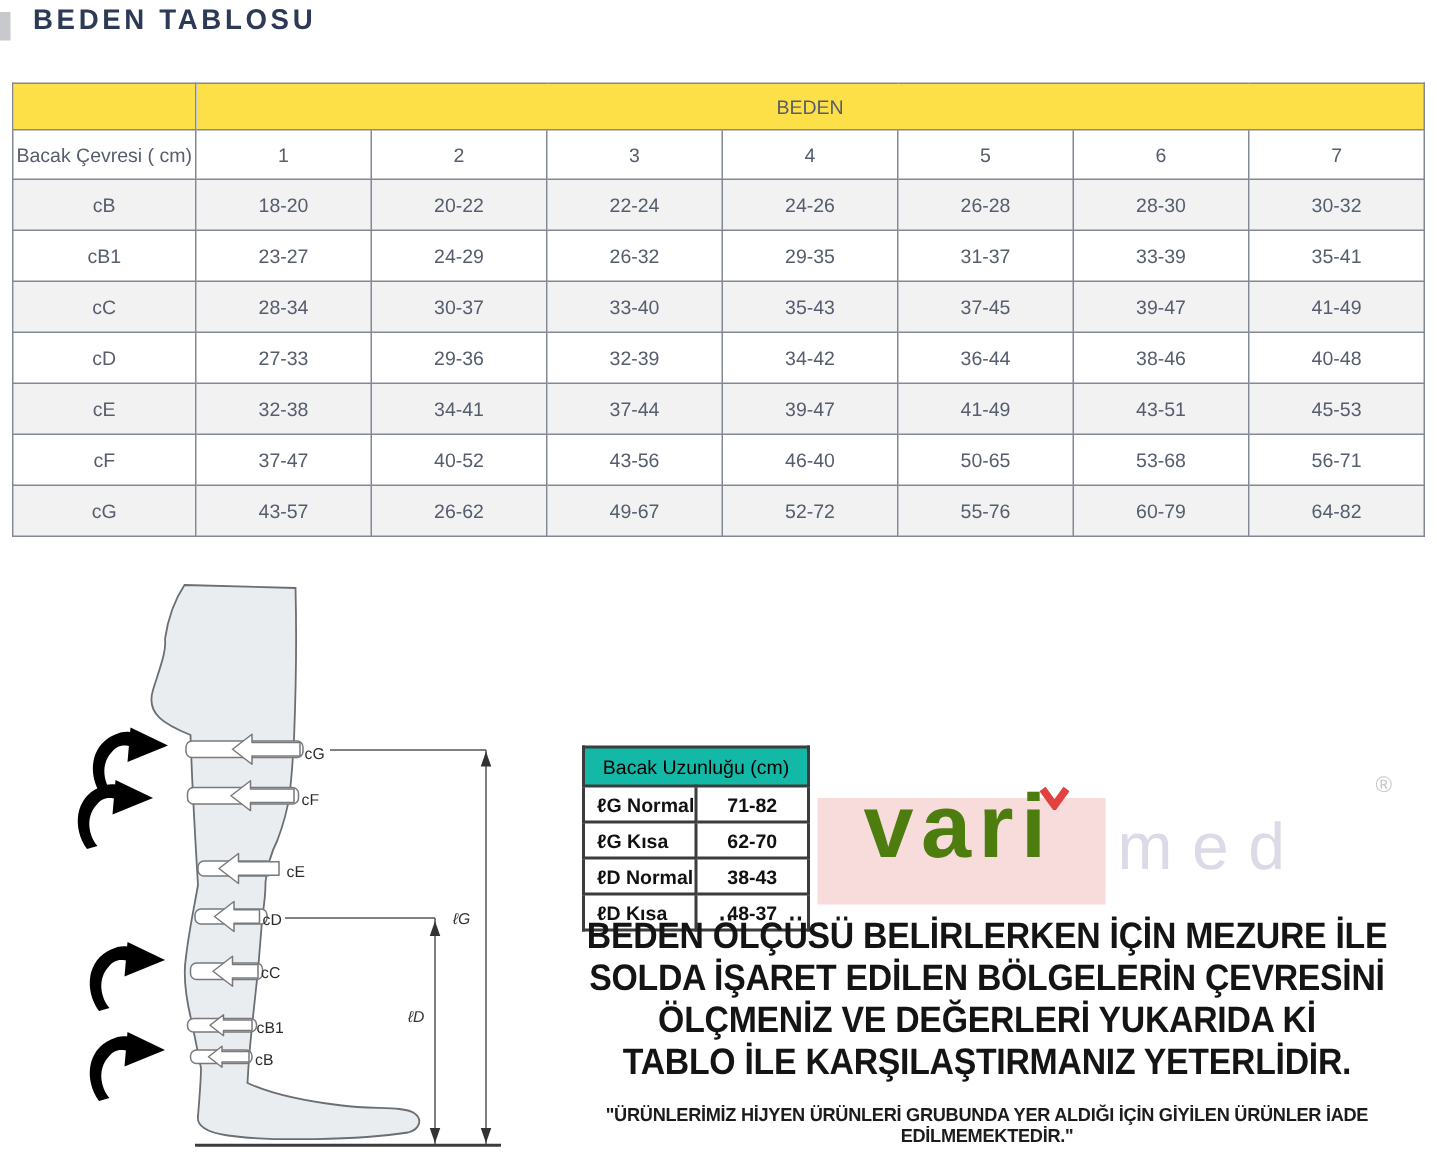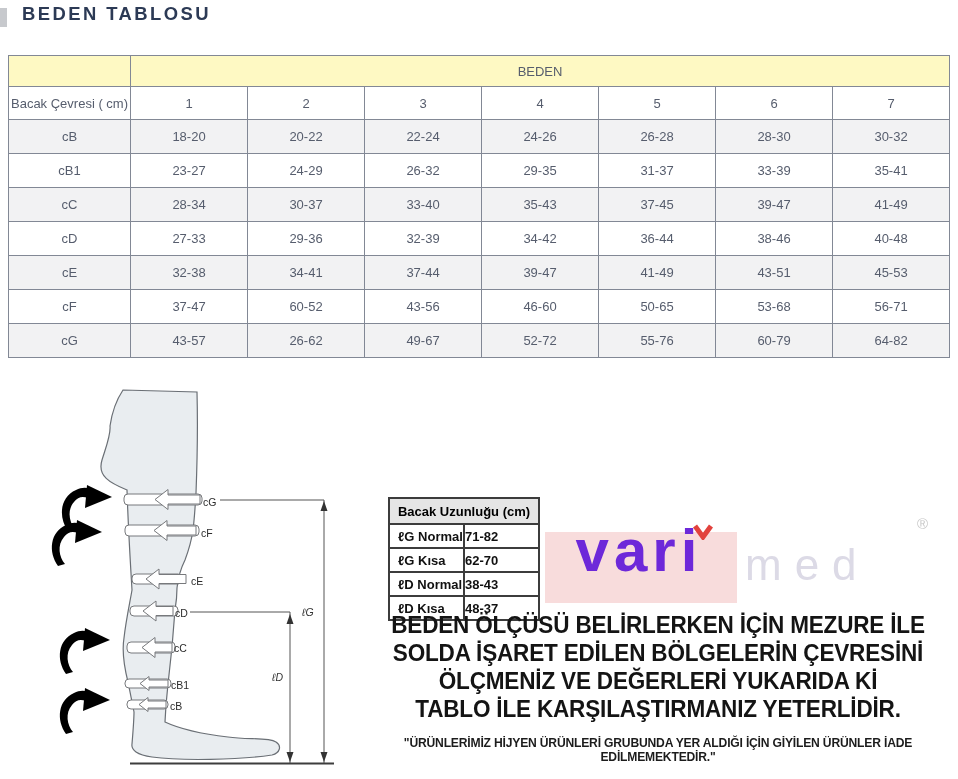--- a/index.html
+++ b/index.html
@@ -15,44 +15,44 @@
   }
   
   table.size-table{
     position:absolute;left:8px;top:55px;width:941px;height:300px;
     border-collapse:collapse;table-layout:fixed;font-size:13px;color:#565d6d;
   }
   table.size-table th,table.size-table td{
     border:1px solid #82889551;border:1px solid #828895;text-align:center;vertical-align:middle;
     font-weight:400;padding:0;overflow:hidden;
   }
-  table.size-table thead tr.group-row th{height:30px;background:#fef9c3;}
+  table.size-table thead tr.group-row th{height:30px;background:#fde047;}
   table.size-table thead tr.num-row th{height:32px;background:#fff;}
   table.size-table tbody tr{height:34px;}
   table.size-table tbody tr.odd td{background:#f2f2f3;}
   table.size-table tbody tr.even td{background:#fff;}
   
   .leg-svg{position:absolute;left:40px;top:382px;}
   .leg-svg text{font-family:"Liberation Sans","DejaVu Sans",sans-serif;}
   
   table.length-table{
     position:absolute;left:388px;top:497px;width:152px;border-collapse:collapse;
     font-size:13px;color:#111;table-layout:fixed;
   }
   table.length-table th,table.length-table td{border:2px solid #3c3c3c;padding:0;}
-  table.length-table th{height:24px;background:#e5e5e5;font-size:13px;font-weight:700;text-align:center;color:#000;}
+  table.length-table th{height:24px;background:#14b8a6;font-size:13px;font-weight:400;text-align:center;color:#000;}
   table.length-table td{height:22px;}
   table.length-table td.ll{text-align:left;padding-left:8px;font-weight:600;width:86px;margin-left:10px;}
-  table.length-table td.lv{text-align:left;font-weight:700;}
+  table.length-table td.lv{text-align:center;font-weight:700;}
   
   .brand{position:absolute;left:543px;top:518px;width:400px;height:92px;}
   .brand .pink{position:absolute;left:2px;top:14px;width:192px;height:71px;background:#f8dcdc;}
   .brand .vari{
     position:absolute;left:0;top:0;width:192px;height:71px;line-height:66px;text-align:center;
-    font-size:60px;font-weight:600;letter-spacing:5px;color:#6d28d9;
+    font-size:60px;font-weight:600;letter-spacing:5px;color:#4d7c0f;
   }
   .brand .caron{position:absolute;left:150px;top:6px;}
   .brand .med{
     position:absolute;left:202px;top:14px;height:71px;line-height:66px;
     font-size:44px;font-weight:500;letter-spacing:13px;color:#dcdae6;white-space:nowrap;
   }
   .brand .reg{position:absolute;left:374px;top:-3px;font-size:15px;color:#c8c8c8;}
   
   .instructions{
     position:absolute;left:338px;top:611px;width:640px;text-align:center;
@@ -147,23 +147,23 @@
           <td>34-41</td>
           <td>37-44</td>
           <td>39-47</td>
           <td>41-49</td>
           <td>43-51</td>
           <td>45-53</td>
         </tr>
         <tr class="even">
           <td>cF</td>
           <td>37-47</td>
-          <td>60-52</td>
+          <td>40-52</td>
           <td>43-56</td>
-          <td>46-60</td>
+          <td>46-40</td>
           <td>50-65</td>
           <td>53-68</td>
           <td>56-71</td>
         </tr>
         <tr class="odd">
           <td>cG</td>
           <td>43-57</td>
           <td>26-62</td>
           <td>49-67</td>
           <td>52-72</td>

